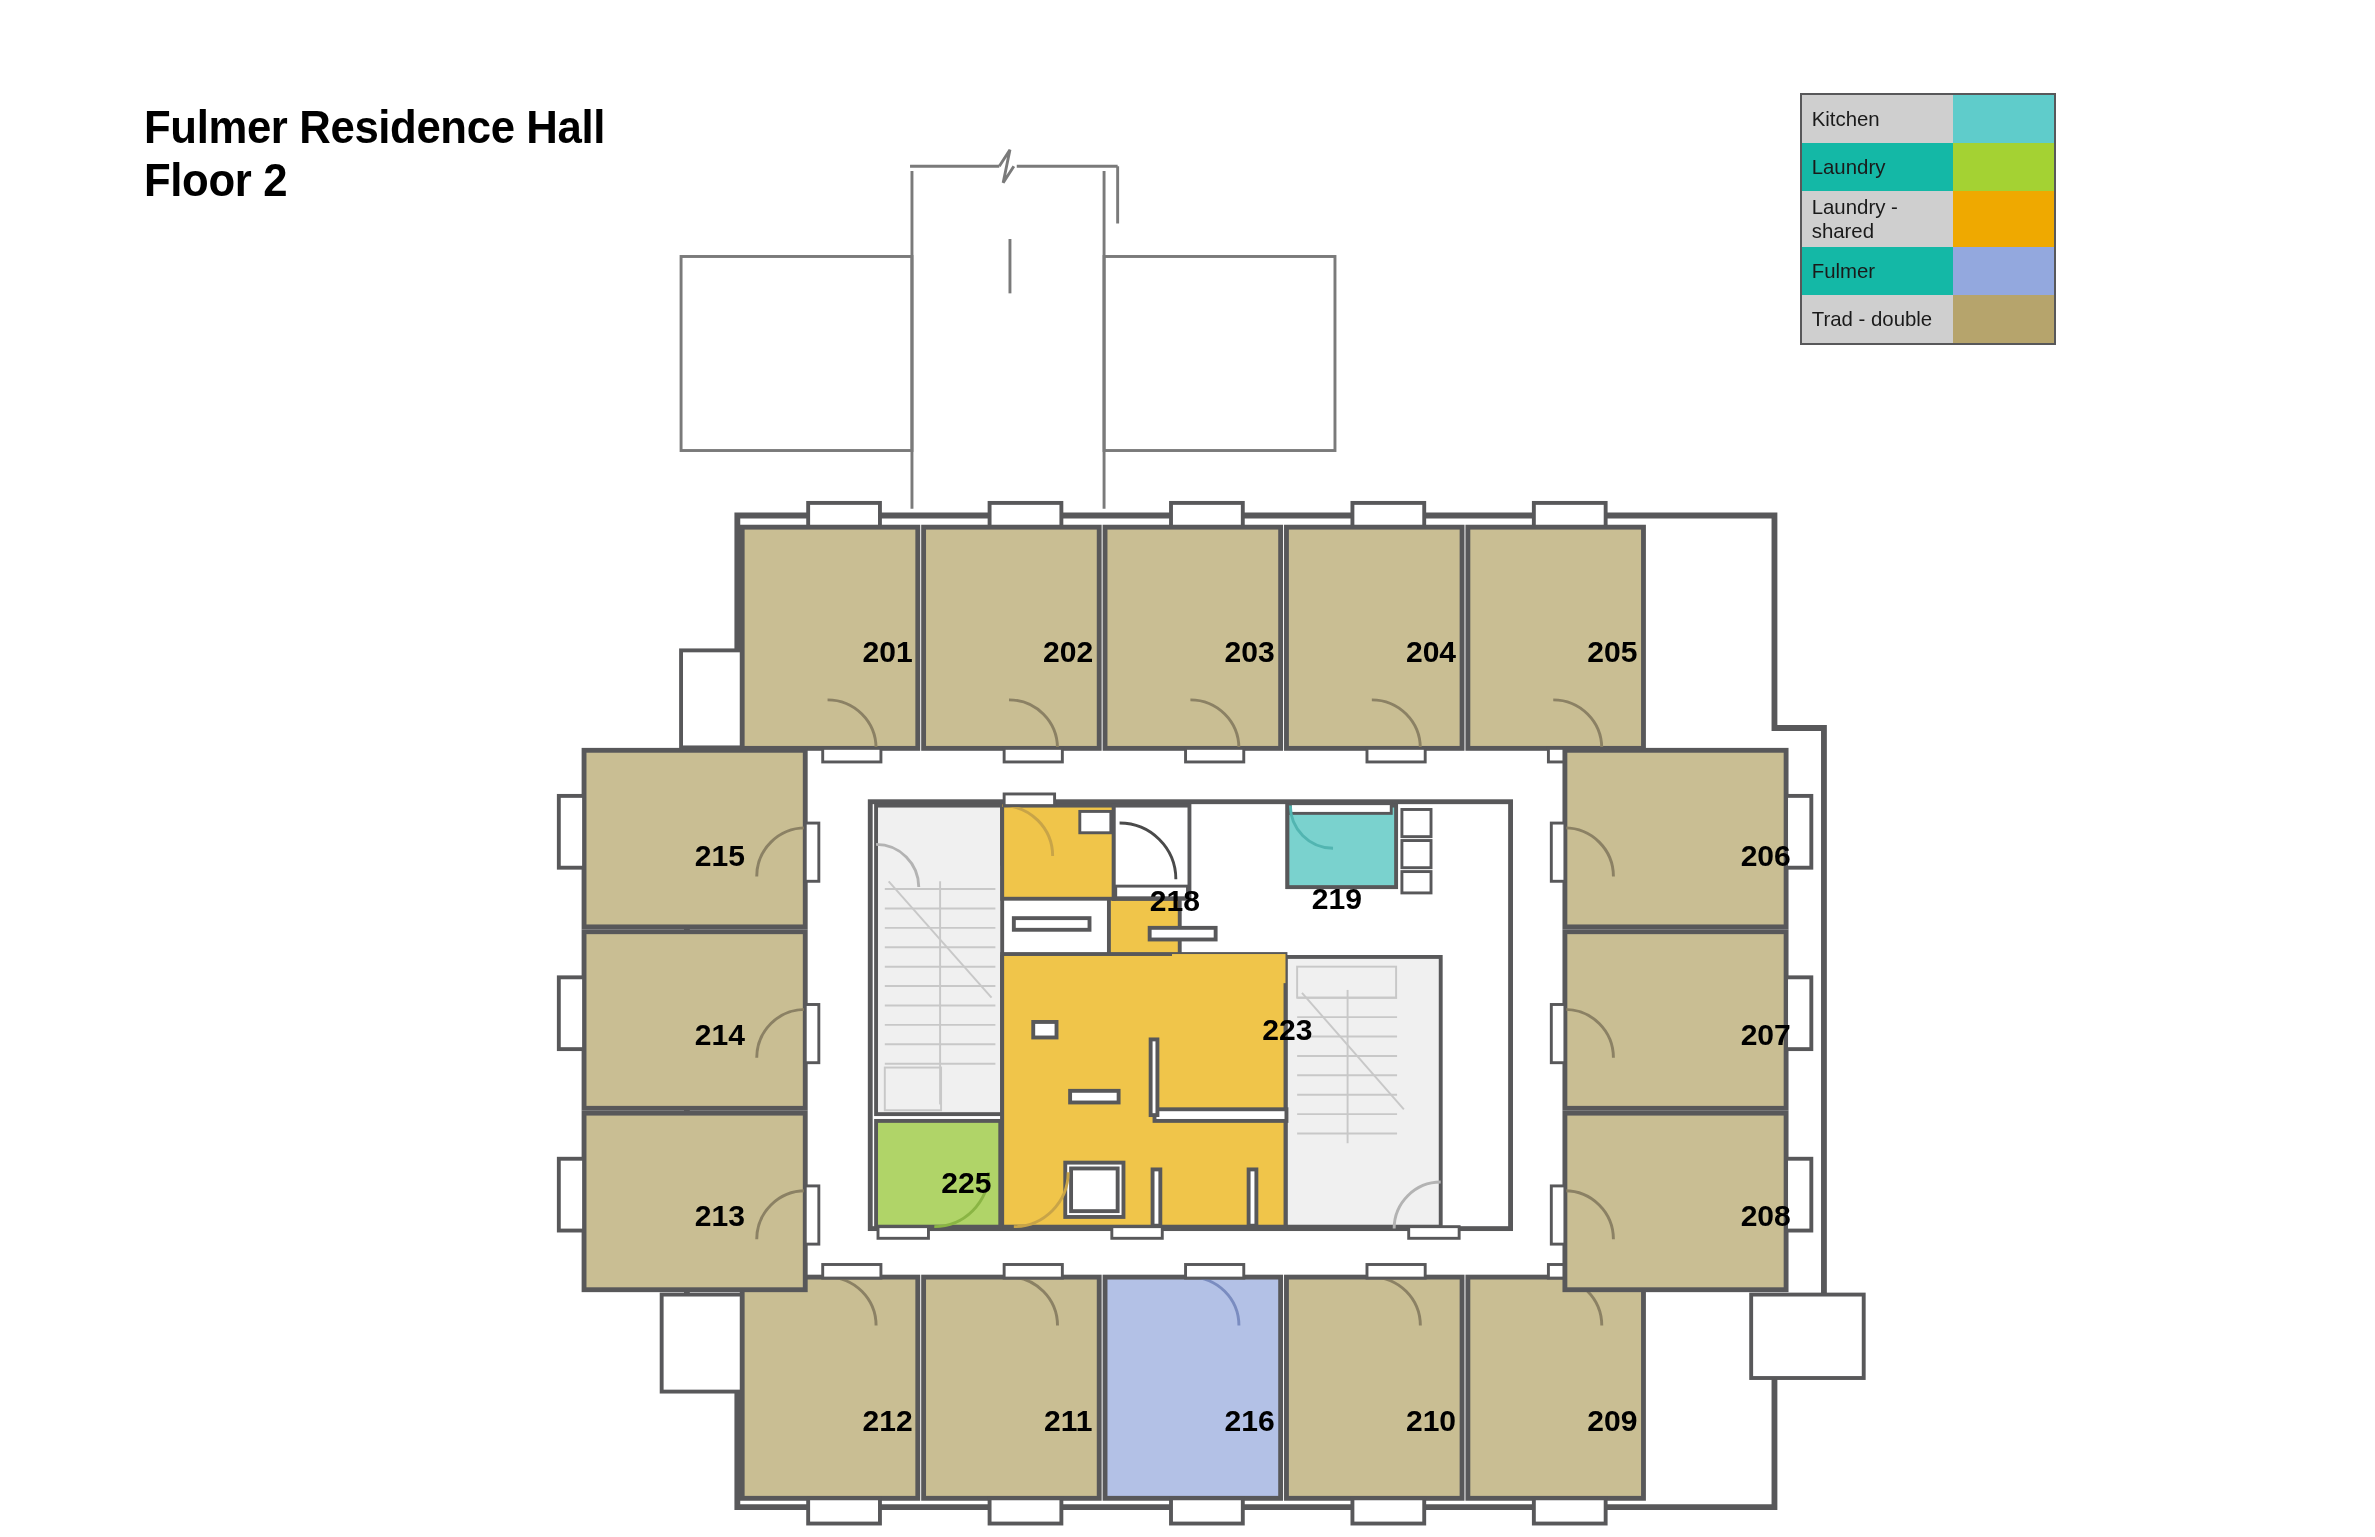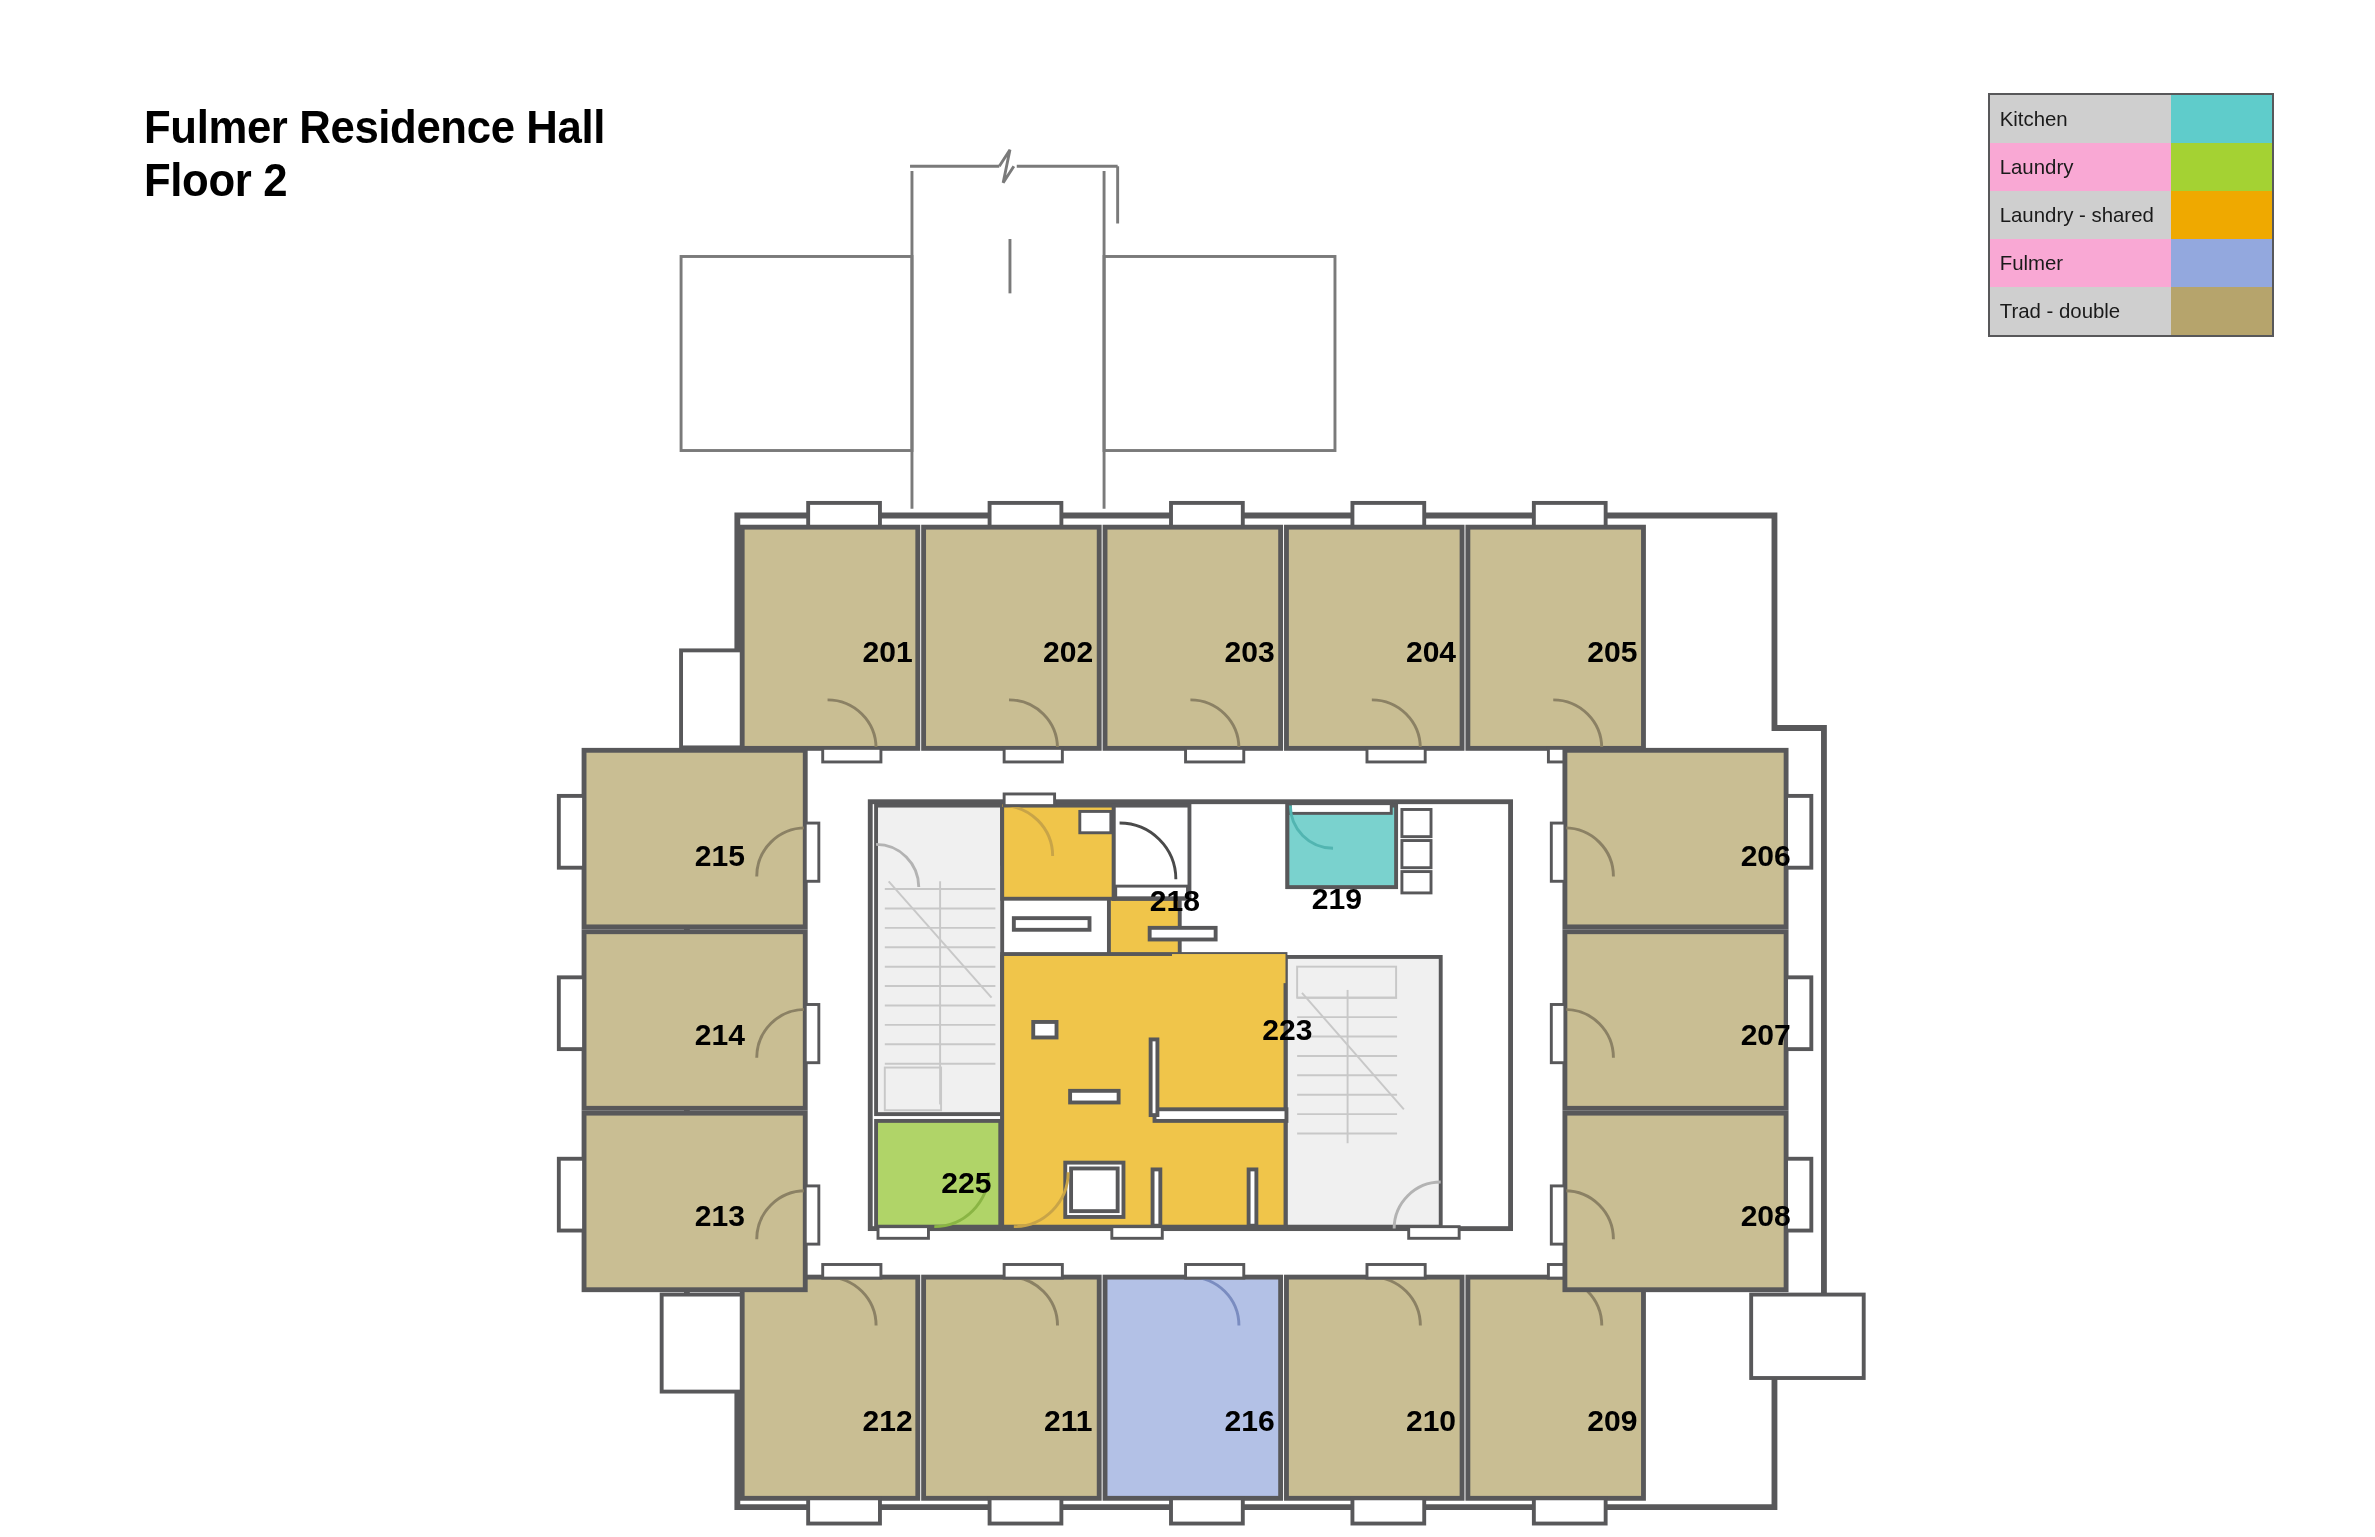--- a/index.html
+++ b/index.html
@@ -35,34 +35,34 @@
     font-size: 47px;
     letter-spacing: -0.4px;
     color: #000000;
     white-space: nowrap;
     transform: scaleX(0.93);
     transform-origin: left center;
   }
   
   #legend {
     position: absolute;
-    left: 1988px;
+    left: 1800px;
     top: 93px;
-    width: 286px;
+    width: 256px;
     border: 2.9px solid #58585a;
     box-sizing: border-box;
     background: #ffffff;
   }
   .legend-row {
     display: flex;
     align-items: stretch;
     min-height: 48px;
   }
   .legend-row.odd  { background: #cfcfcf; }
-  .legend-row.even { background: #f9a8d4; }
+  .legend-row.even { background: #14b8a6; }
   .legend-label {
     flex: 1 1 auto;
     display: flex;
     align-items: center;
     padding: 3.9px 0 3.9px 9.7px;
     font-size: 20.4px;
     color: #1a1a1a;
     line-height: 1.18;
   }
   .legend-swatch {

